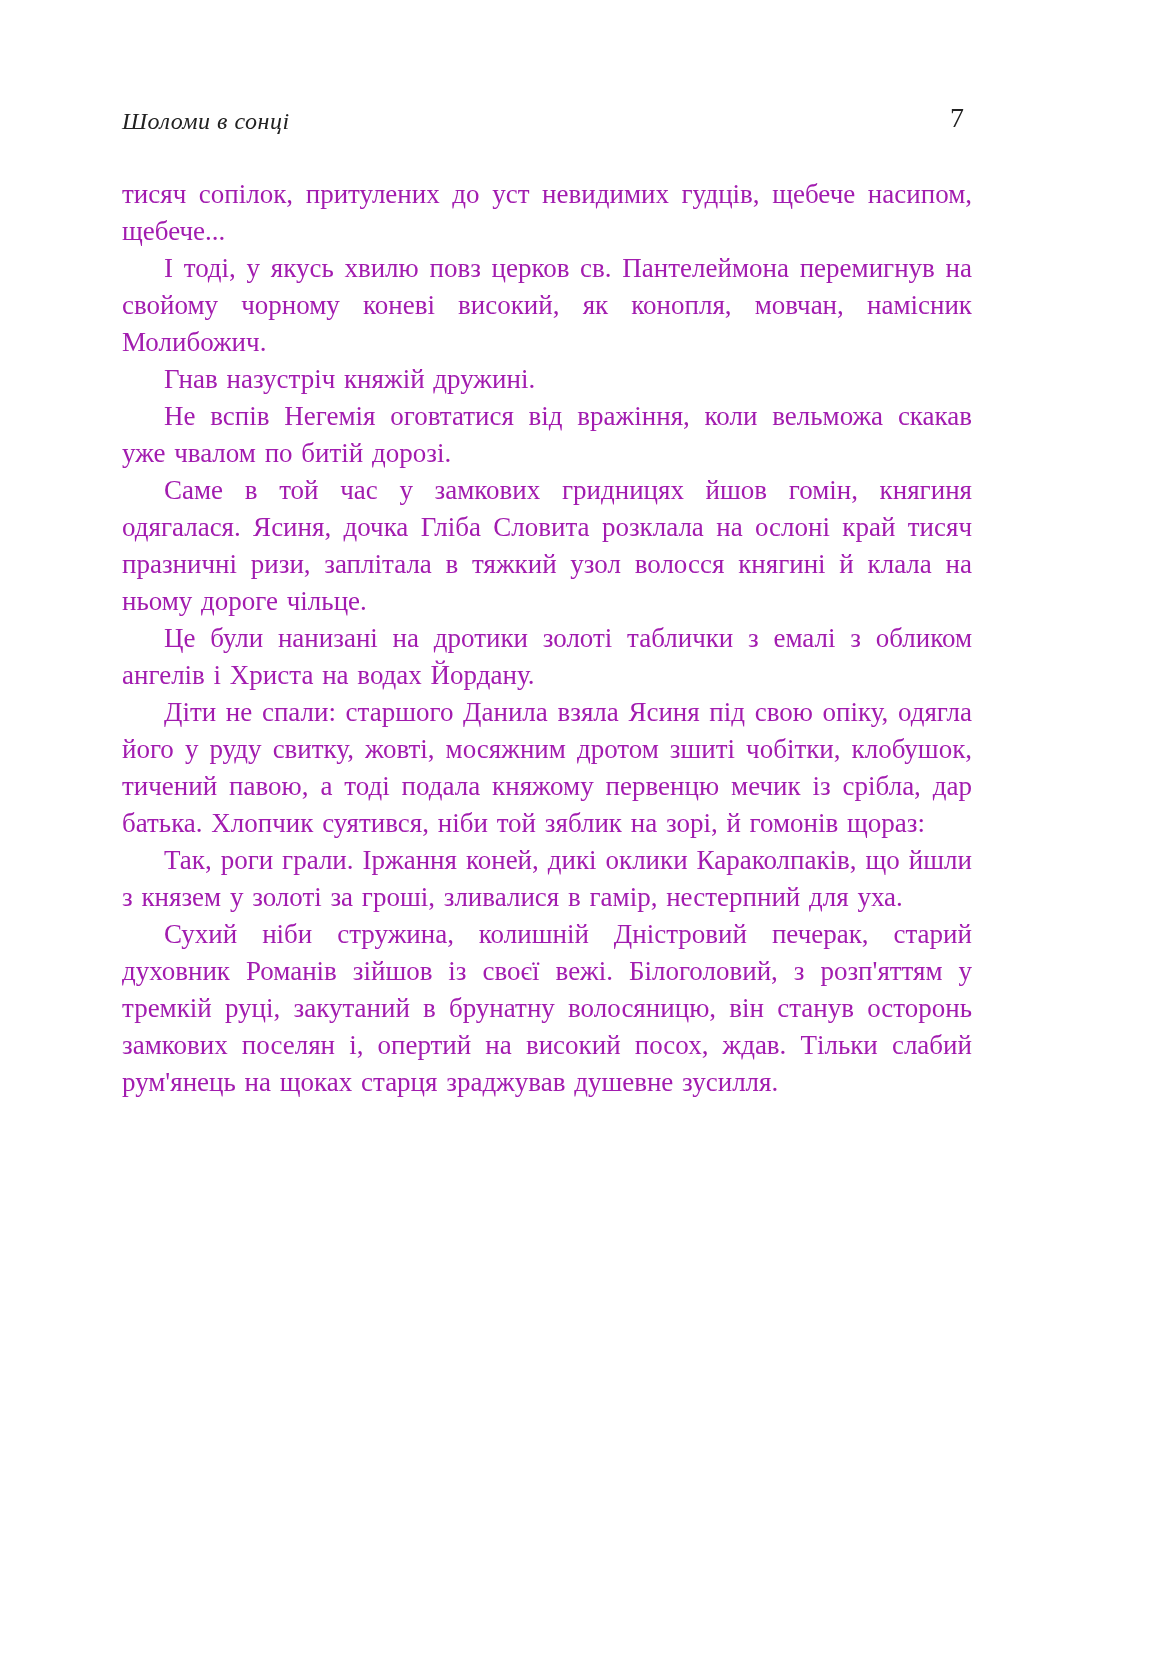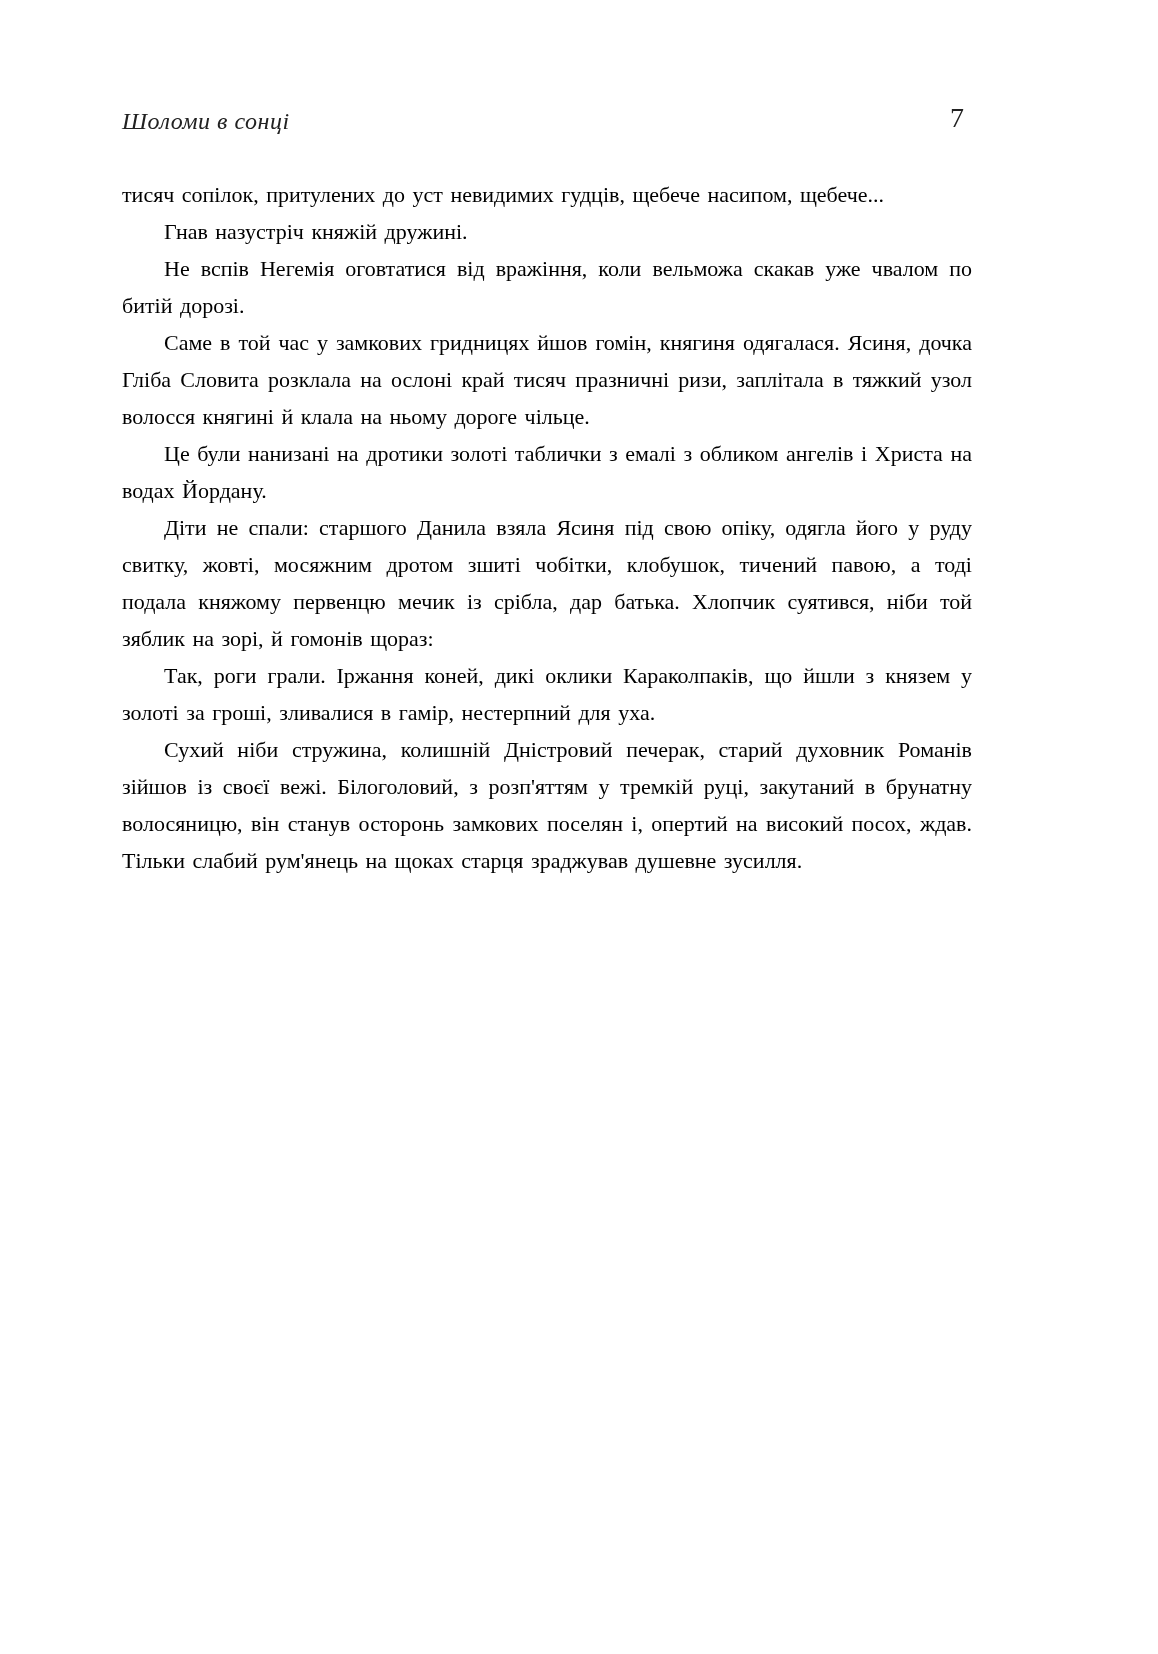--- a/index.html
+++ b/index.html
@@ -45,44 +45,45 @@
     top: -6px;
     font-size: 28px;
     font-style: normal;
     color: #222222;
   }
   .body-text {
     margin-top: 18px;
   }
   .body-text p {
     margin: 0;
-    font-size: 22px;
+    font-size: 27px;
     line-height: 37px;
     text-align: justify;
     text-indent: 42px;
     word-spacing: 2px;
-    color: #000000;
+    color: #a21caf;
   }
   .body-text p.no-indent {
     text-indent: 0;
   }
 </style>
 </head>
 <body>
 
 <div class="page">
   <div class="content">
 
     <div class="running-header">
       <div class="title">Шоломи в сонці</div>
       <div class="page-no">7</div>
     </div>
 
     <div class="body-text">
       <p class="no-indent">тисяч сопілок, притулених до уст невидимих гудців, щебече насипом, щебече...</p>
+      <p>І тоді, у якусь хвилю повз церков св. Пантелеймона перемигнув на свойому чорному коневі високий, як конопля, мовчан, намісник Молибожич.</p>
       <p>Гнав назустріч княжій дружині.</p>
       <p>Не вспів Негемія оговтатися від вражіння, коли вельможа скакав уже чвалом по битій дорозі.</p>
       <p>Саме в той час у замкових гридницях йшов гомін, княгиня одягалася. Ясиня, дочка Гліба Словита розклала на ослоні край тисяч празничні ризи, заплітала в тяжкий узол волосся княгині й клала на ньому дороге чільце.</p>
       <p>Це були нанизані на дротики золоті таблички з емалі з обликом ангелів і Христа на водах Йордану.</p>
       <p>Діти не спали: старшого Данила взяла Ясиня під свою опіку, одягла його у руду свитку, жовті, мосяжним дротом зшиті чобітки, клобушок, тичений павою, а тоді подала княжому первенцю мечик із срібла, дар батька. Хлопчик суятився, ніби той зяблик на зорі, й гомонів щораз:</p>
       <p>Так, роги грали. Іржання коней, дикі оклики Караколпаків, що йшли з князем у золоті за гроші, зливалися в гамір, нестерпний для уха.</p>
       <p>Сухий ніби стружина, колишній Дністровий печерак, старий духовник Романів зійшов із своєї вежі. Білоголовий, з розп'яттям у тремкій руці, закутаний в брунатну волосяницю, він станув осторонь замкових поселян і, опертий на високий посох, ждав. Тільки слабий рум'янець на щоках старця зраджував душевне зусилля.</p>
     </div>
 
   </div>

